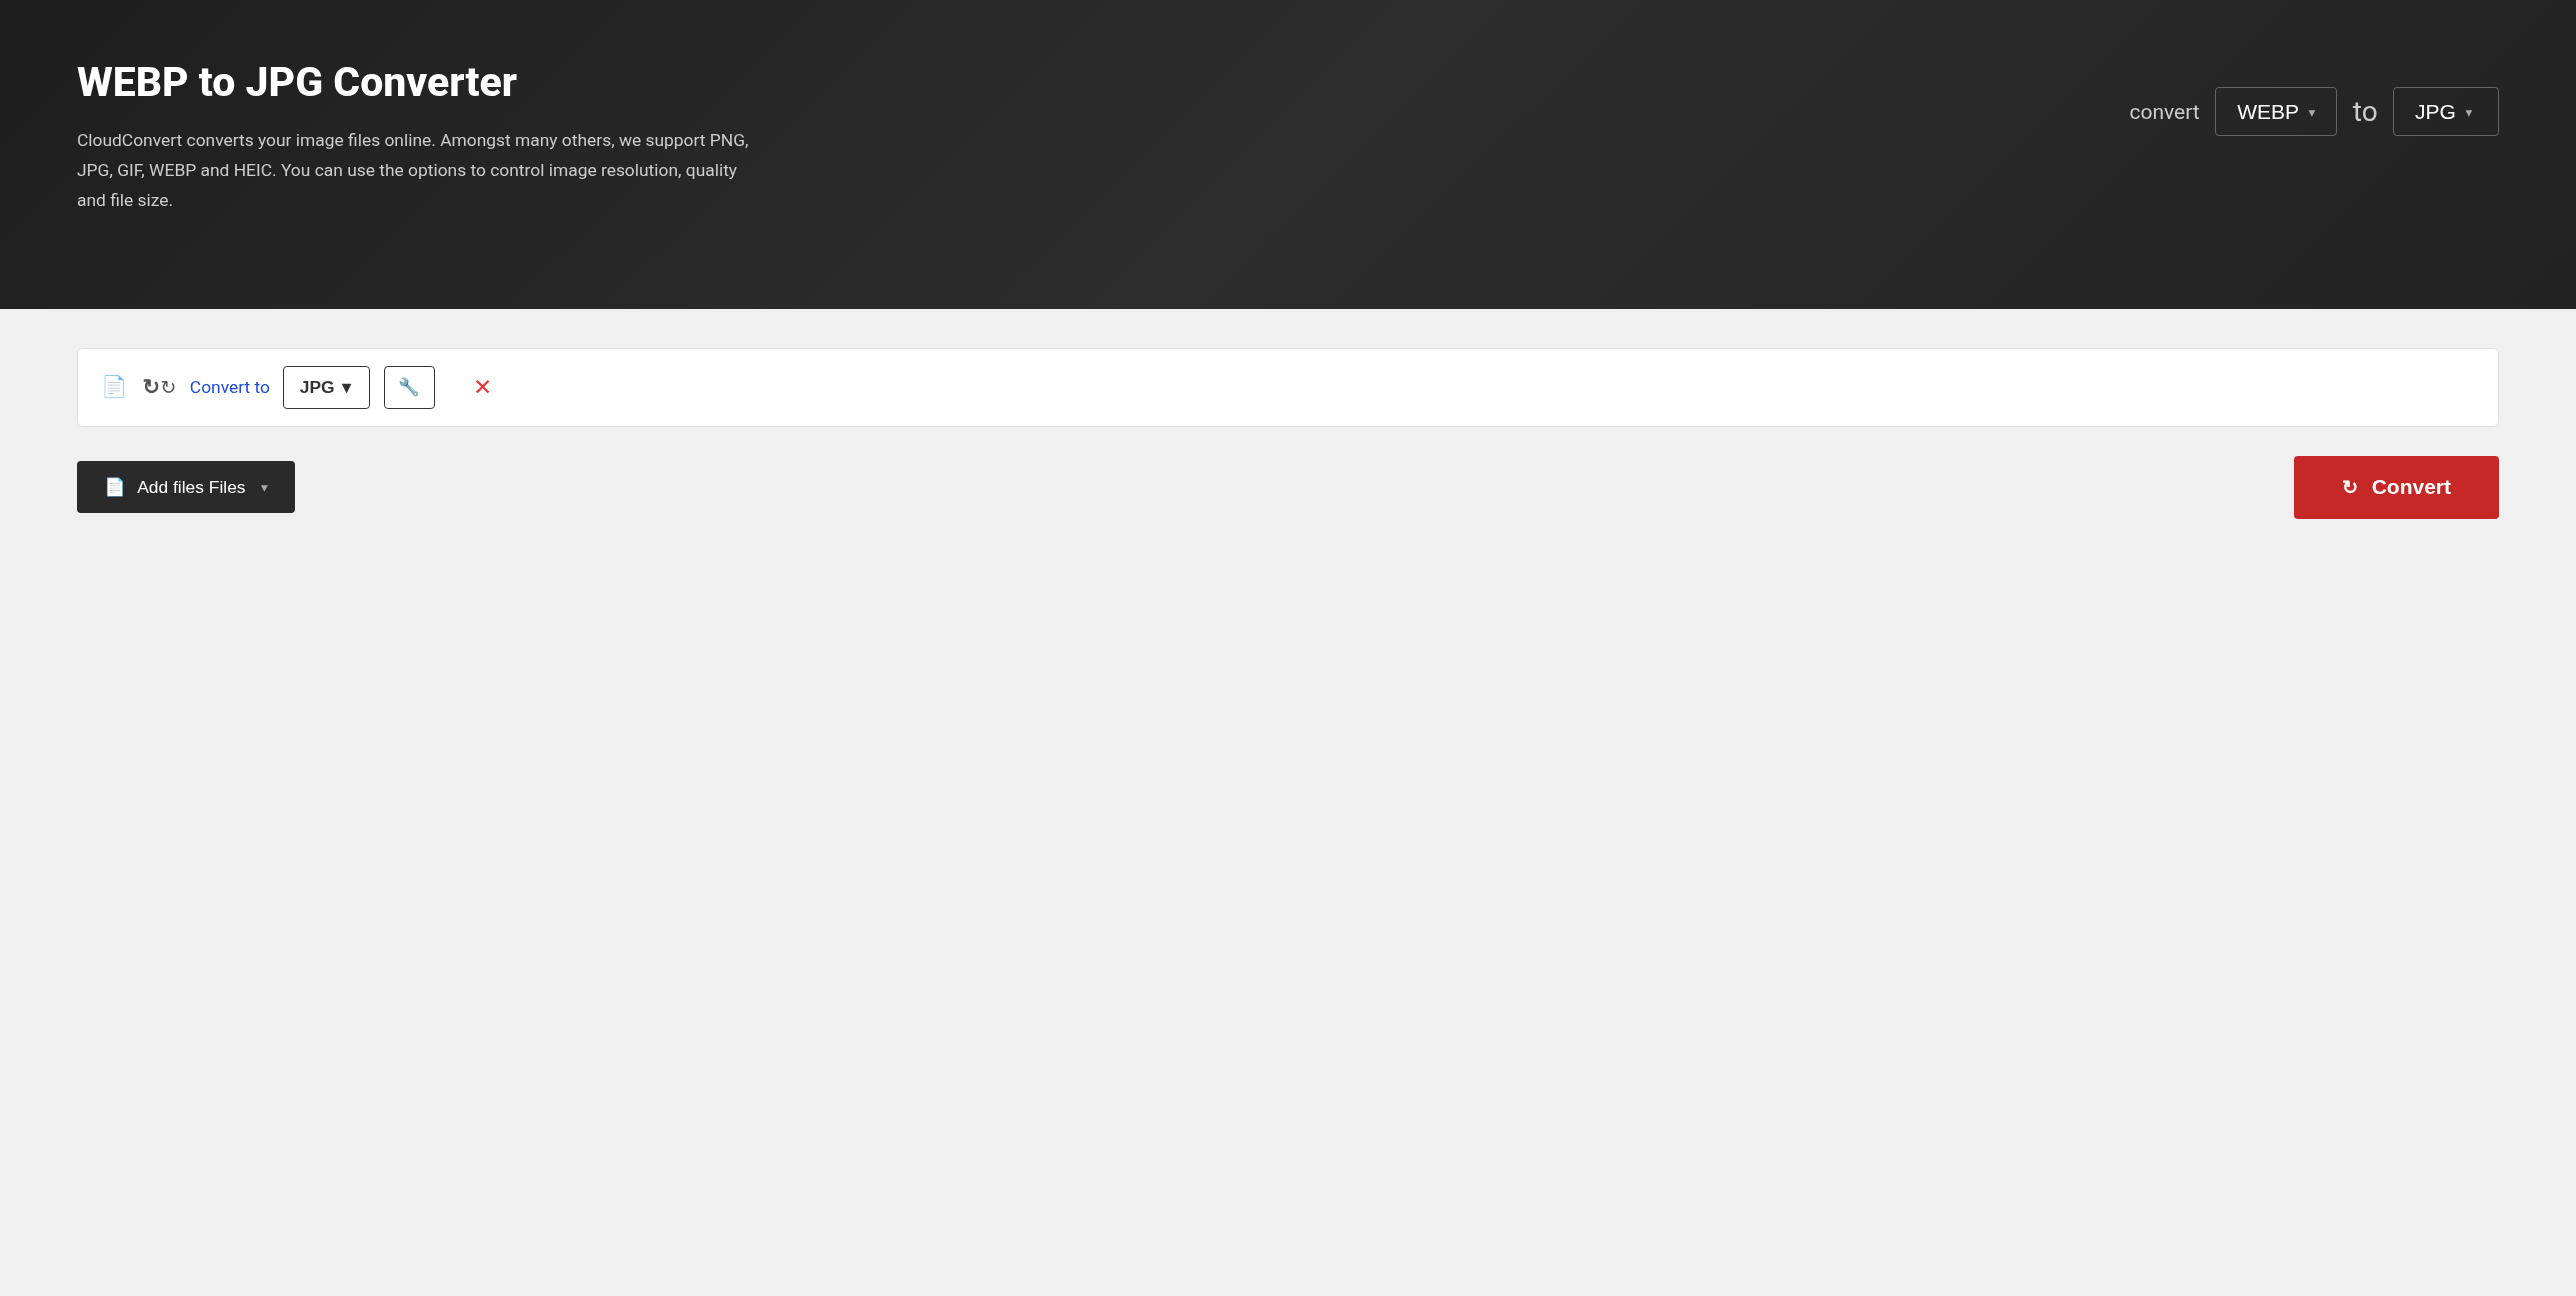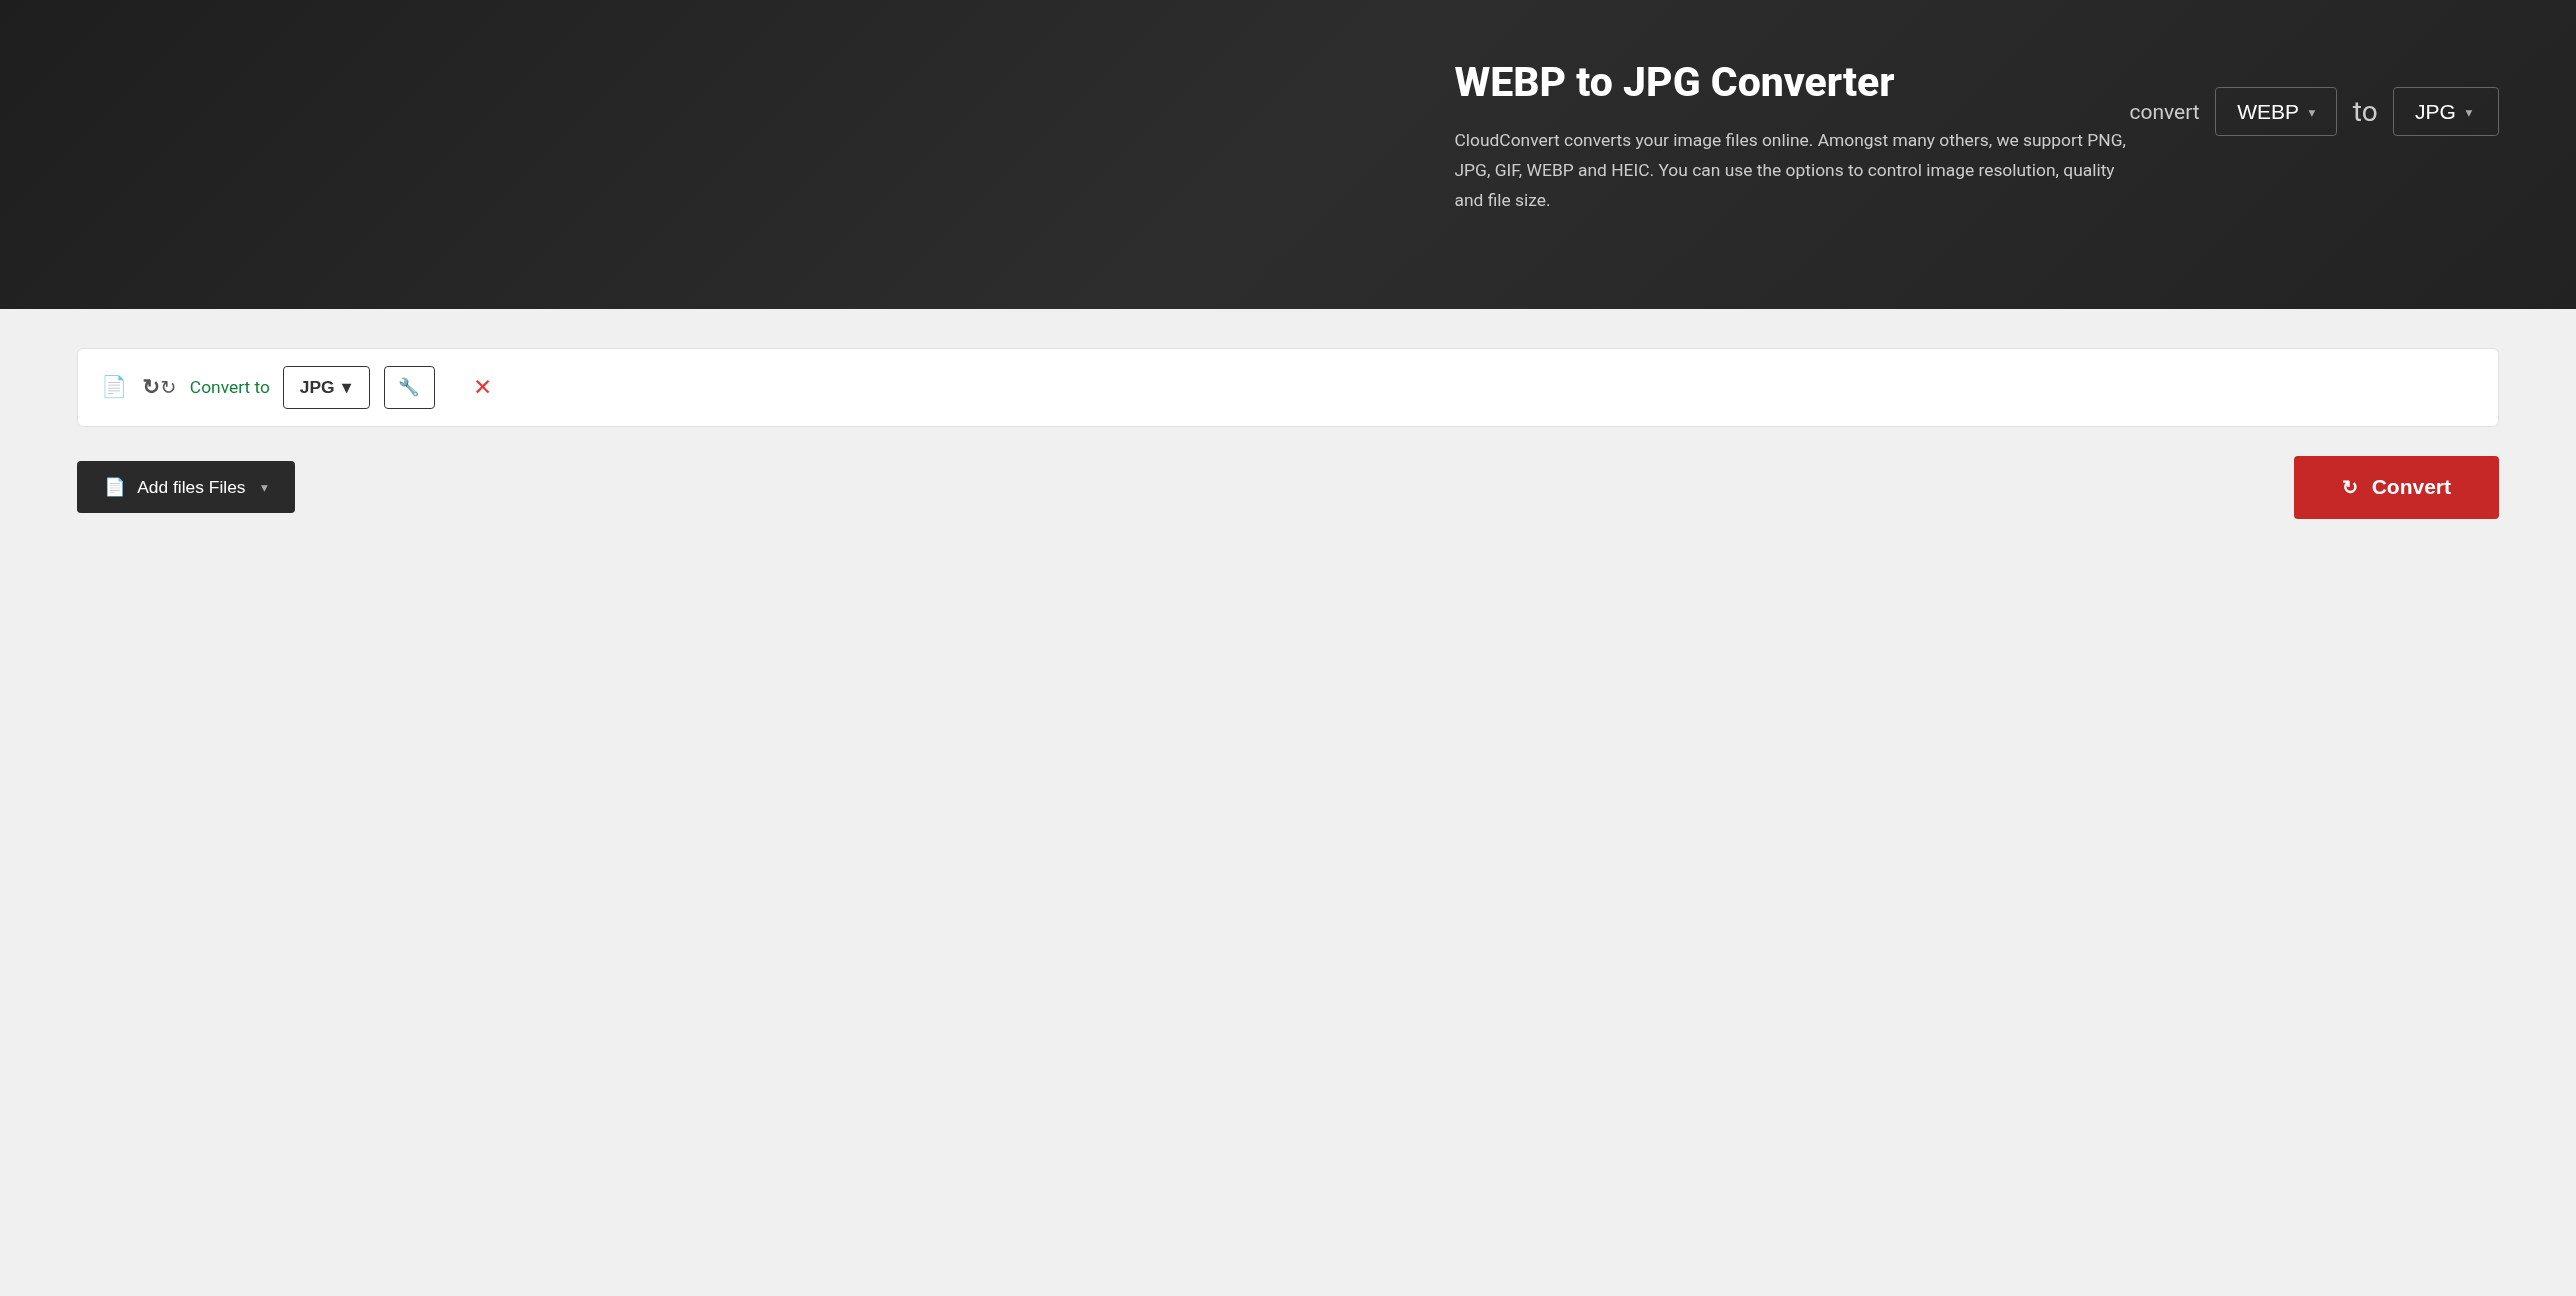--- a/index.html
+++ b/index.html
@@ -14,21 +14,21 @@
       min-height: 100vh;
     }
 
     
     .header {
       background: #2a2a2a;
       background: linear-gradient(135deg, #1e1e1e 0%, #2d2d2d 50%, #222 100%);
       padding: 58px 77px 68px 77px;
       display: flex;
       align-items: flex-start;
-      justify-content: flex-end;
+      justify-content: space-between;
       min-height: 309px;
     }
 
     .header-left {
       max-width: 675px;
     }
 
     .header-title {
       color: #ffffff;
       font-size: 41px;
@@ -121,21 +121,21 @@
     }
 
     .refresh-icon {
       font-size: 19.3px;
       color: #555;
       cursor: pointer;
     }
 
     .convert-to-label {
       font-size: 17.4px;
-      color: #15803d;
+      color: #1d4ed8;
     }
 
     .format-select-button {
       background: transparent;
       border: 1.9px solid #333;
       color: #333;
       padding: 9.6px 15.4px;
       font-size: 17.4px;
       font-weight: 600;
       cursor: pointer;

